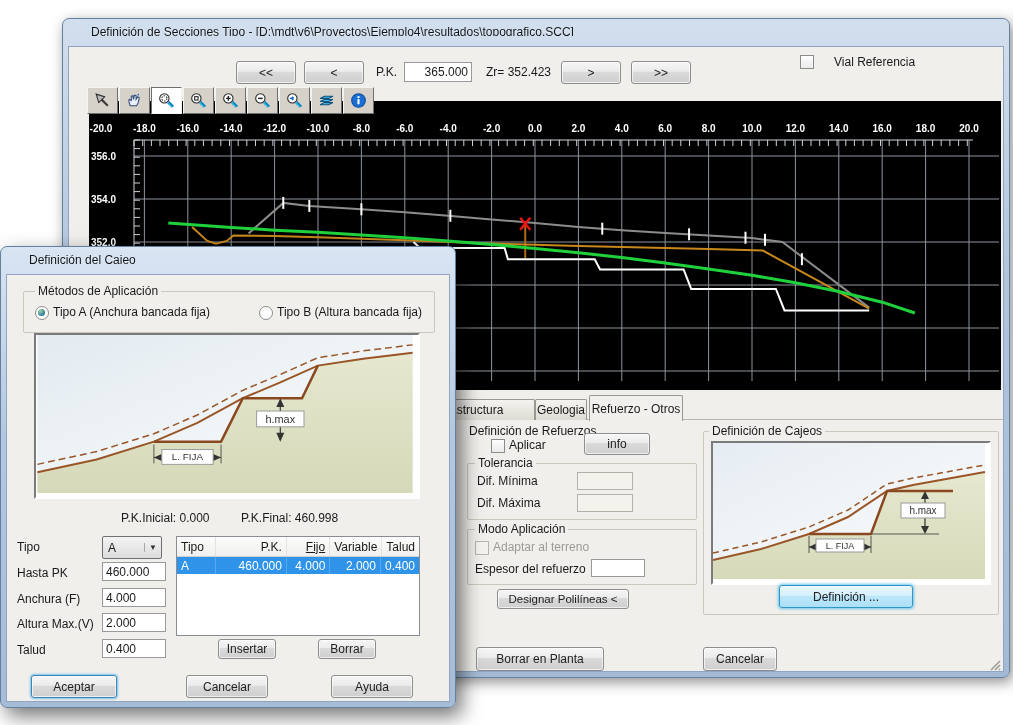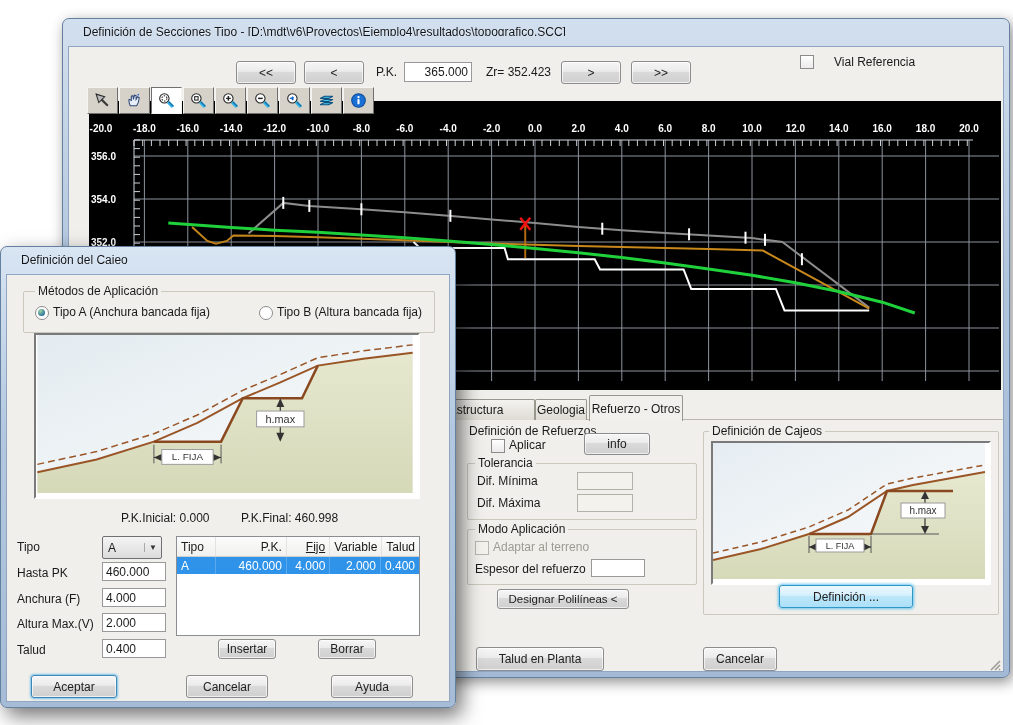--- a/index.html
+++ b/index.html
@@ -2,21 +2,21 @@
 <html><head>
 <meta charset="utf-8">
 <style>
   html,body{margin:0;padding:0}
   body{width:1013px;height:725px;position:relative;background:#ffffff;
        font-family:"Liberation Sans",sans-serif;font-size:12px;color:#1a1a1a;overflow:hidden}
   .window{position:absolute;border-radius:7px;border:1px solid #64809f;
           background:linear-gradient(180deg,#d2dfee,#b0c4dc 40%,#a4bad4);
           box-shadow:3px 4px 14px rgba(0,0,0,.45)}
   .titlebar{position:absolute;left:0;top:0;right:0;height:17px;line-height:26px;
-            padding-left:20px;font-size:12px;color:#10141a;white-space:nowrap;overflow:hidden;
+            padding-left:28px;font-size:12px;color:#10141a;white-space:nowrap;overflow:hidden;
             text-shadow:0 1px 1px rgba(255,255,255,.8)}
   .client{position:absolute;left:5px;right:5px;top:27px;bottom:5px;background:#f0efeb;
           border:1px solid #8fa5c2}
   .lbl{position:absolute;white-space:nowrap}
   .dis-t{color:#9c9b93}
   .btn{position:absolute;display:flex;align-items:center;justify-content:center;cursor:default;
        background:linear-gradient(180deg,#f6f6f6,#ebebeb 45%,#dadada 46%,#cfcfcf);
        border:1px solid #8d8d8d;border-radius:3px;color:#222;font-size:12px;
        box-shadow:inset 0 0 0 1px rgba(255,255,255,.65)}
   .btn.def{border-color:#3d86b8;box-shadow:0 0 2px 1px #7cc3e8,inset 0 0 0 1px rgba(255,255,255,.65)}
@@ -401,21 +401,21 @@
         <line x1="158" y1="93" x2="158" y2="110" stroke="#555"></line>
       <line x1="96" y1="104" x2="158" y2="104" stroke="#333"></line>
       <polygon points="96,104 104,100 104,108" fill="#333"></polygon>
         <polygon points="158,104 150,100 150,108" fill="#333"></polygon>
       <rect x="103" y="96" width="48" height="13" fill="#fff" stroke="#9a9a9a"></rect>
       <text x="127" y="106" text-anchor="middle" font-size="9" fill="#333">L. FIJA</text>
     </svg>
   </div>
   <div class="btn cyan" style="left:716px;top:566px;width:132px;height:21px;">Definición ...</div>
 
-  <div class="btn" style="left:413px;top:628px;width:126px;height:22px;">Talud en Planta</div>
+  <div class="btn" style="left:413px;top:628px;width:126px;height:22px;">Borrar en Planta</div>
   <div class="btn" style="left:640px;top:628px;width:72px;height:22px;">Cancelar</div>
   <div class="grip" style="left:926px;top:640px;">
     <svg width="13" height="13">
         <path d="M11,2 L2,11 M11,6 L6,11 M11,10 L10,11" stroke="#9a9a92" stroke-width="1.5"></path>
       </svg>
   </div>
 </div>
 
 <div class="window" style="left:0px;top:246px;width:454px;height:460px;z-index:10;background:linear-gradient(180deg,#d8e5f3,#b3c8e0 40%,#a6bcd6);box-shadow:6px 8px 20px rgba(0,0,0,.55);">
   <div class="client"></div>

